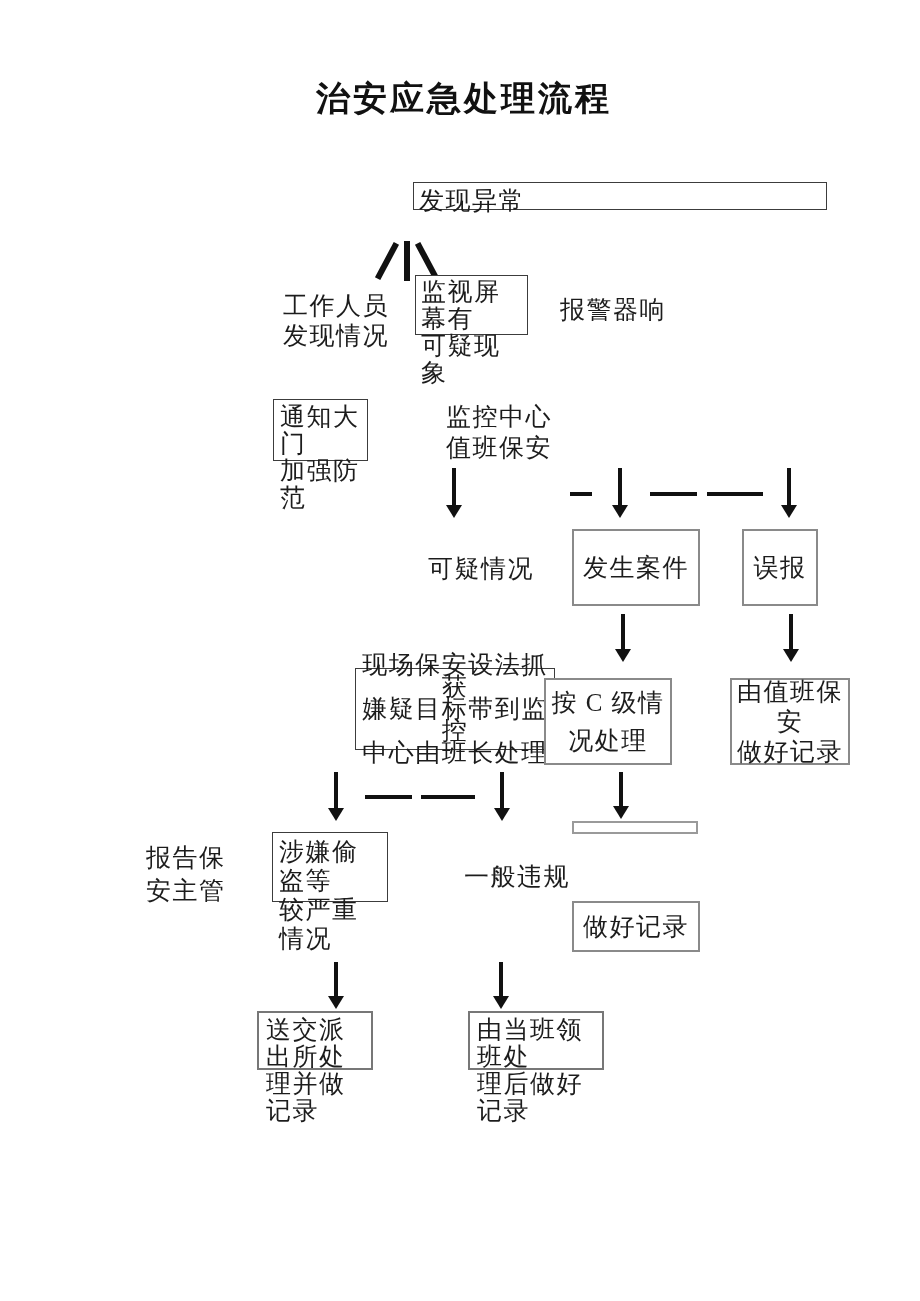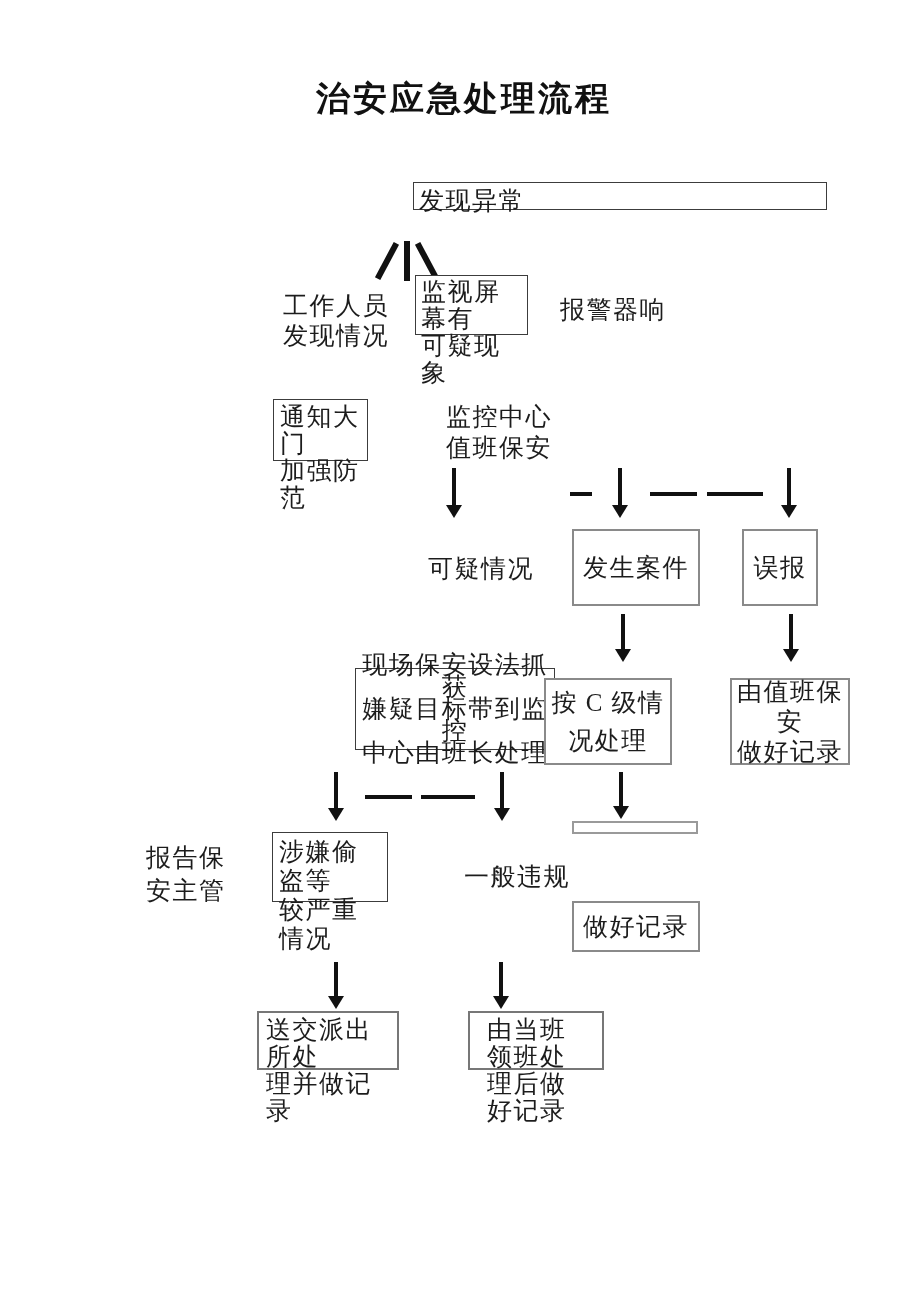--- a/index.html
+++ b/index.html
@@ -95,18 +95,18 @@
   <div class="t ml" style="left:146px;top:841px;line-height:33px;">报告保
 安主管</div>
   <div class="box thin ml" style="left:272px;top:832px;width:116px;height:70px;padding:4px 6px;line-height:29px;">涉嫌偷盗等
 较严重情况</div>
   <div class="t" style="left:464px;top:860px;">一般违规</div>
   <div class="box center" style="left:572px;top:901px;width:128px;height:51px;">做好记录</div>
 
   <div class="arrow" style="left:328px;top:962px;height:47px;"></div>
   <div class="arrow" style="left:493px;top:962px;height:47px;"></div>
 
-  <div class="box ml" style="left:257px;top:1011px;width:142px;height:59px;padding:3px 7px;line-height:27px;border-color:#777;">送交派出所处
+  <div class="box ml" style="left:257px;top:1011px;width:116px;height:59px;padding:3px 7px;line-height:27px;border-color:#777;">送交派出所处
 理并做记录</div>
-  <div class="box ml" style="left:468px;top:1011px;width:136px;height:59px;padding:3px 17px;line-height:27px;border-color:#777;">由当班领班处
+  <div class="box ml" style="left:468px;top:1011px;width:136px;height:59px;padding:3px 7px;line-height:27px;border-color:#777;">由当班领班处
 理后做好记录</div>
 
 </div>
 
 </body></html>

